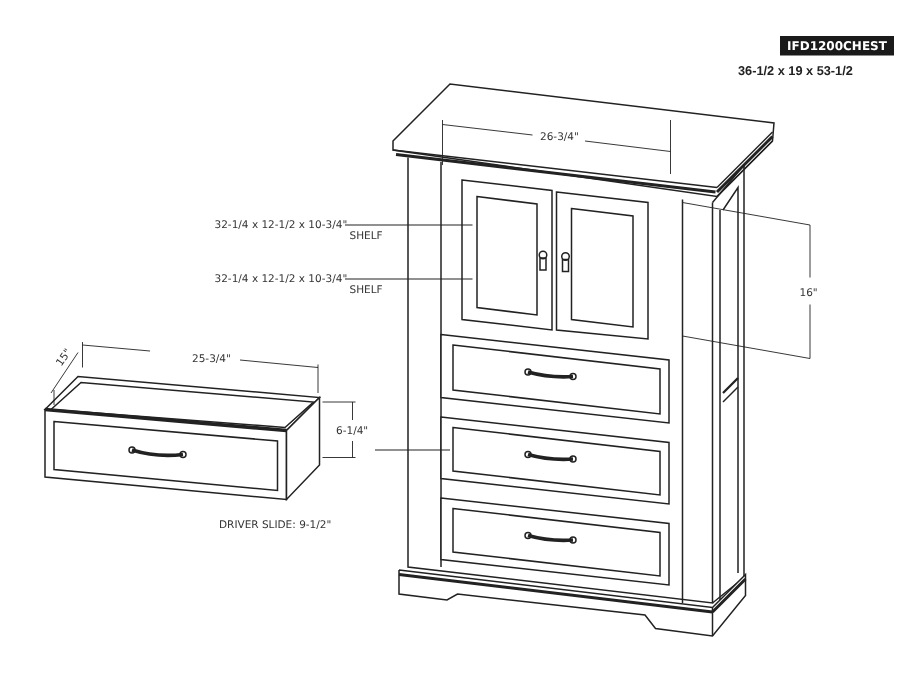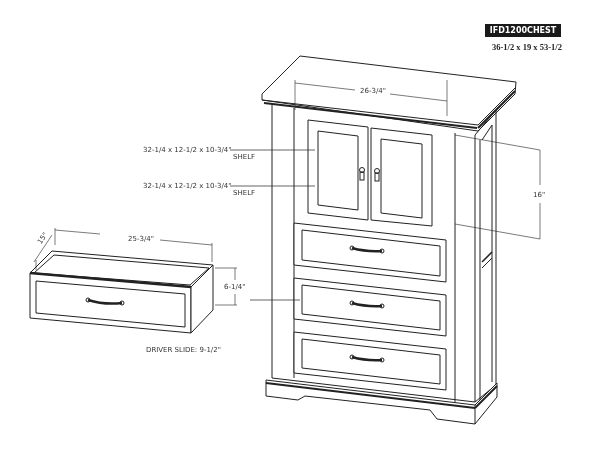--- a/index.html
+++ b/index.html
@@ -1,20 +1,20 @@
 <!DOCTYPE html>
 <html><head>
 <meta charset="utf-8">
 <style>
   html, body { margin:0; padding:0; background:#ffffff; }
   body { width:600px; height:462px; position:relative; overflow:hidden; font-family:"Liberation Sans", sans-serif; }
   svg { position:absolute; left:0; top:0; }
   .lbl { position:absolute; color:#333; font-size:7px; white-space:nowrap; font-family:"DejaVu Sans", sans-serif; }
-  .model-badge { position:absolute; left:485px; top:24px; width:76px; height:13px; background:#1a1a1a; color:#fff; font-size:8px; font-weight:bold; text-align:center; line-height:13px; font-family:"DejaVu Sans", sans-serif; }
-  .model-dims { position:absolute; left:492px; top:42px; font-size:8.5px; font-weight:bold; color:#222; white-space:nowrap; font-family:Liberation Serif, serif; }
+  .model-badge { position:absolute; left:520px; top:24px; width:76px; height:13px; background:#1a1a1a; color:#fff; font-size:8px; font-weight:bold; text-align:center; line-height:13px; font-family:"DejaVu Sans", sans-serif; }
+  .model-dims { position:absolute; left:492px; top:42px; font-size:8.5px; font-weight:bold; color:#222; white-space:nowrap; font-family:Liberation Sans, sans-serif; }
 </style>
 </head>
 <body>
 
 <svg width="600" height="462" viewBox="0 0 600 462" fill="none" stroke="#222" stroke-width="1">
 
   <g>
 
     <polygon points="262,94 300,56 516,82 515,94 478,131 262,100" fill="#fff"></polygon>
     <line x1="262" y1="100" x2="478" y2="125"></line>

